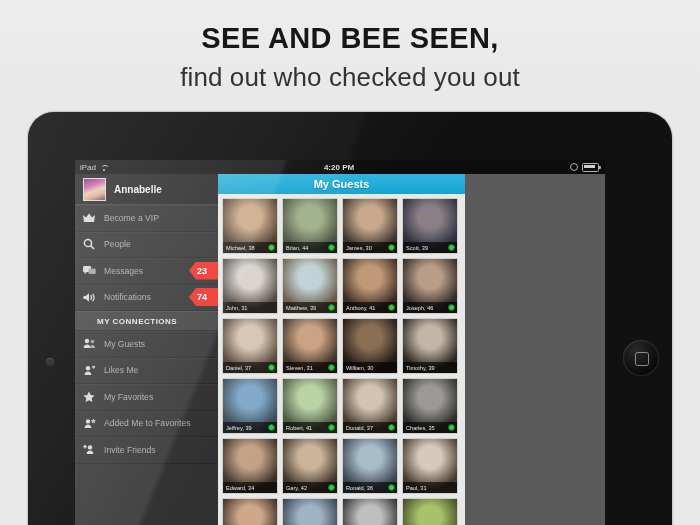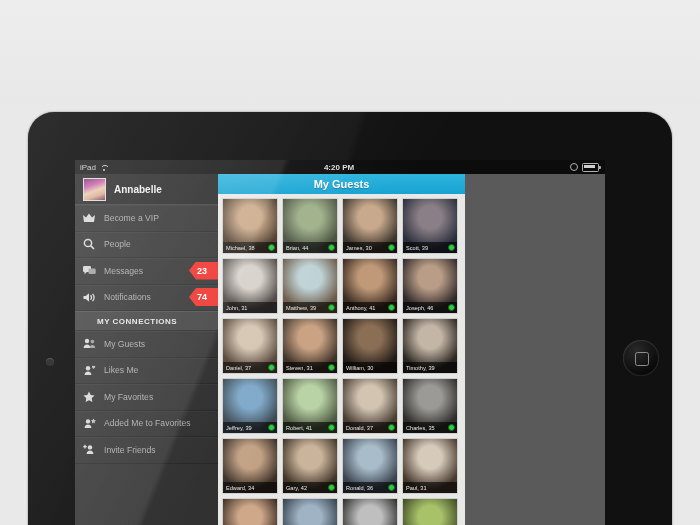--- a/index.html
+++ b/index.html
@@ -149,20 +149,22 @@
   }
   #bezel-glare{
     position:absolute;left:0;top:0;width:644px;height:460px;pointer-events:none;
     background:linear-gradient(108deg,rgba(255,255,255,.05) 0%,rgba(255,255,255,.028) 42%,rgba(255,255,255,0) 43%);
   }
 </style>
 </head>
 <body>
 
 <div id="headline">
+  <div class="l1">SEE AND BEE SEEN,</div>
+  <div class="l2">find out who checked you out</div>
 </div>
 
 <div id="tablet">
 
   <div id="camera"></div>
   <div id="home">
     <div id="home-sq"></div>
   </div>
 
   <div id="screen">

